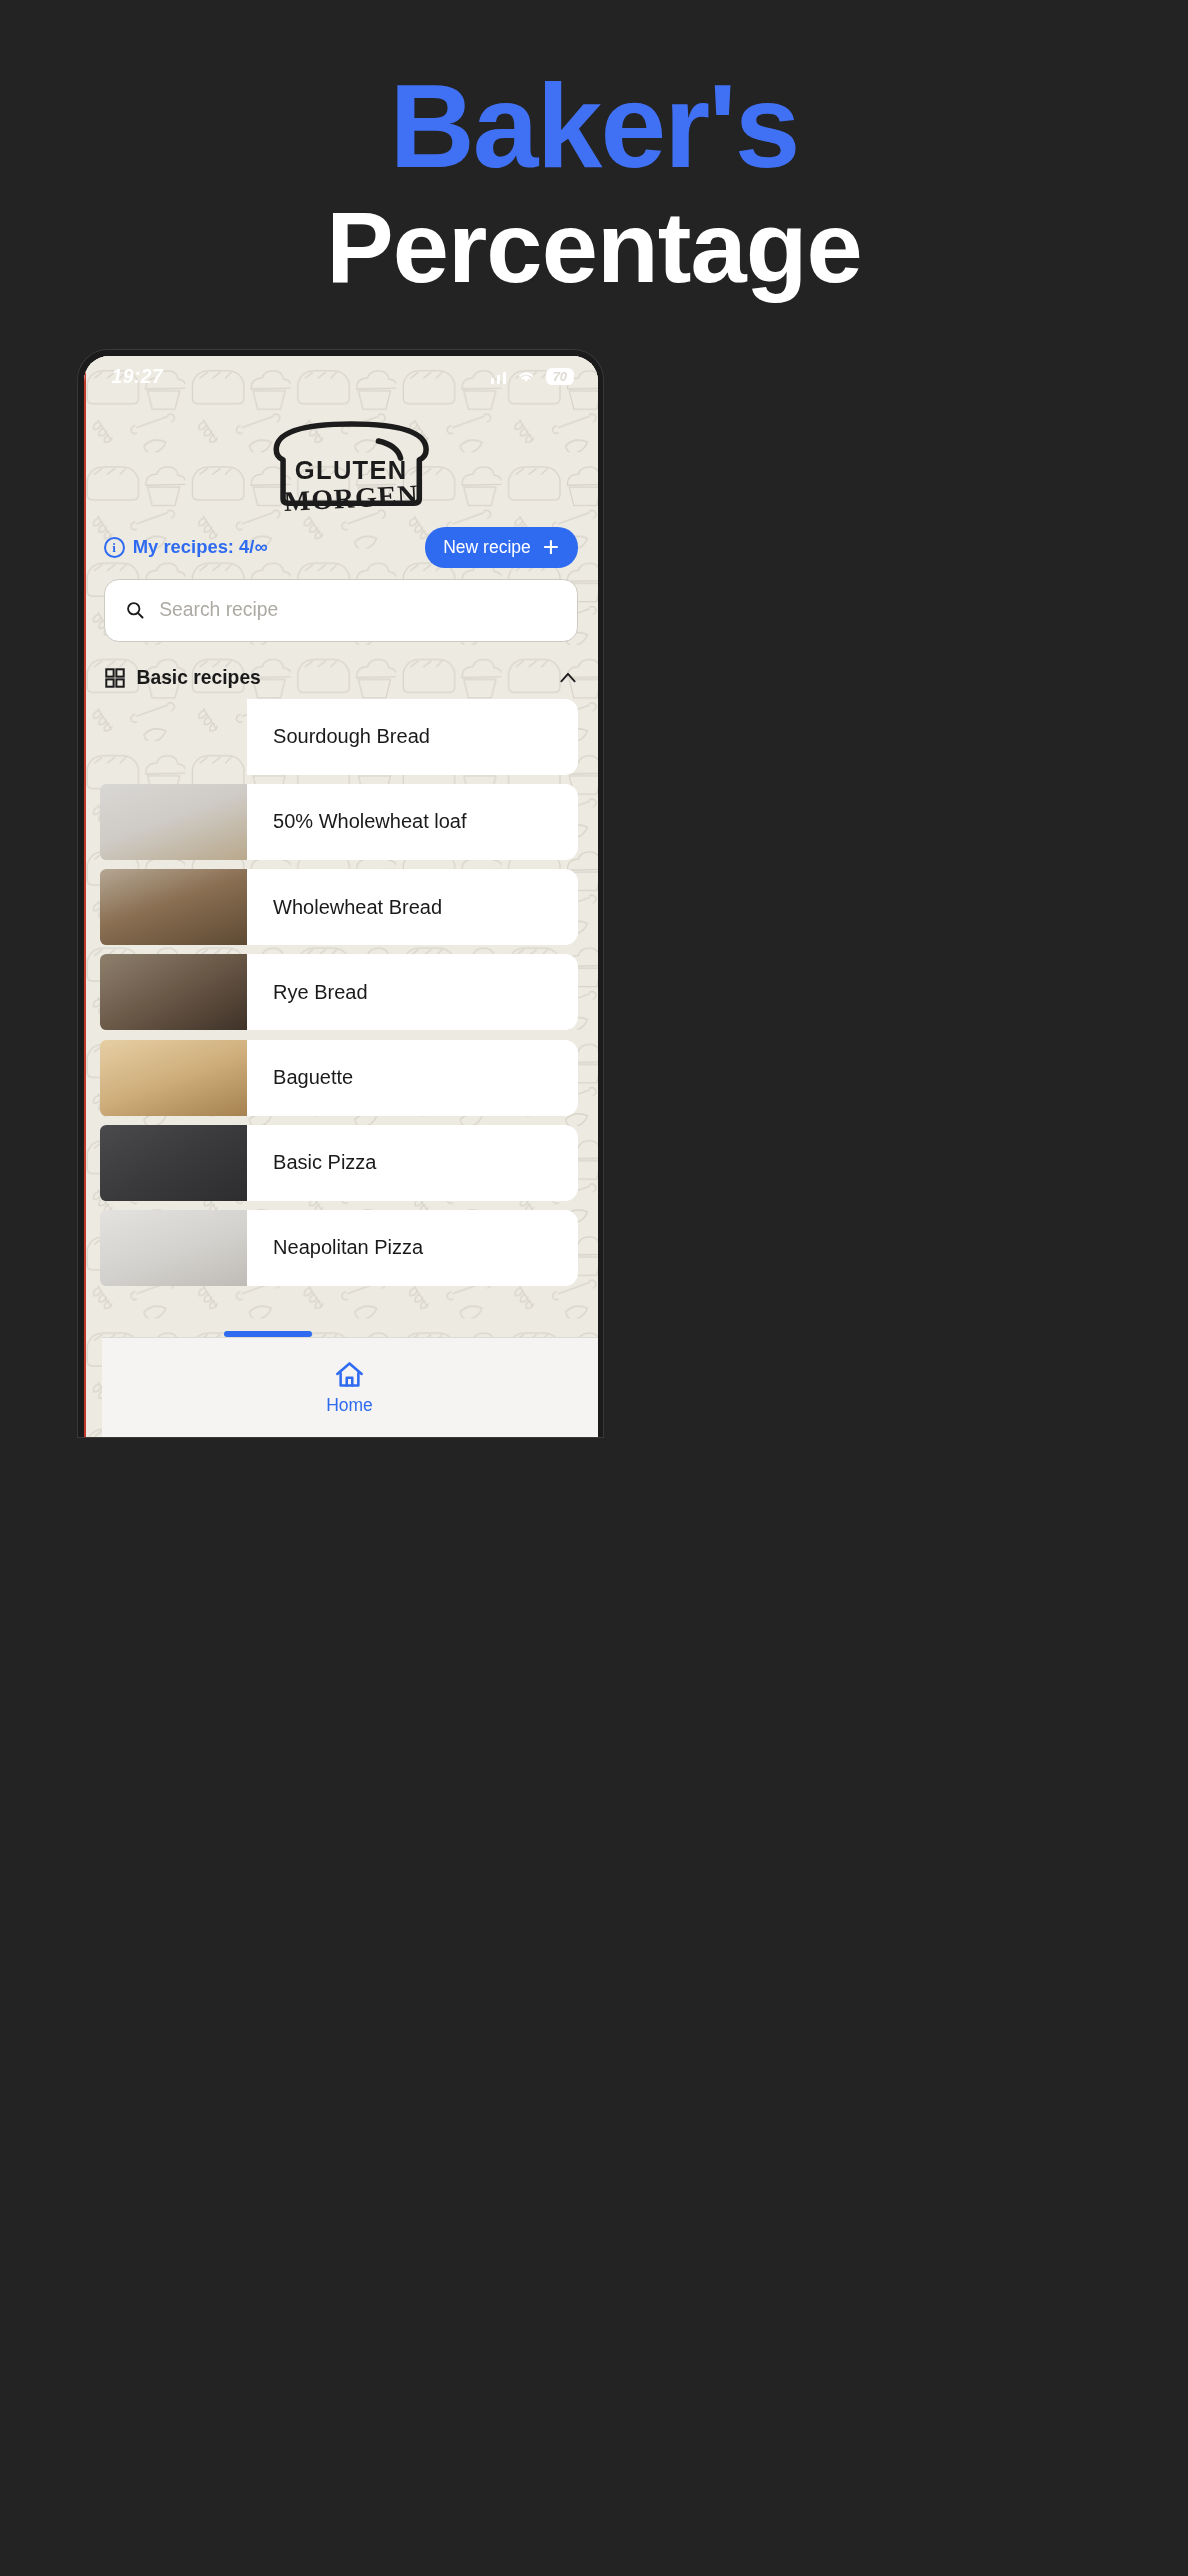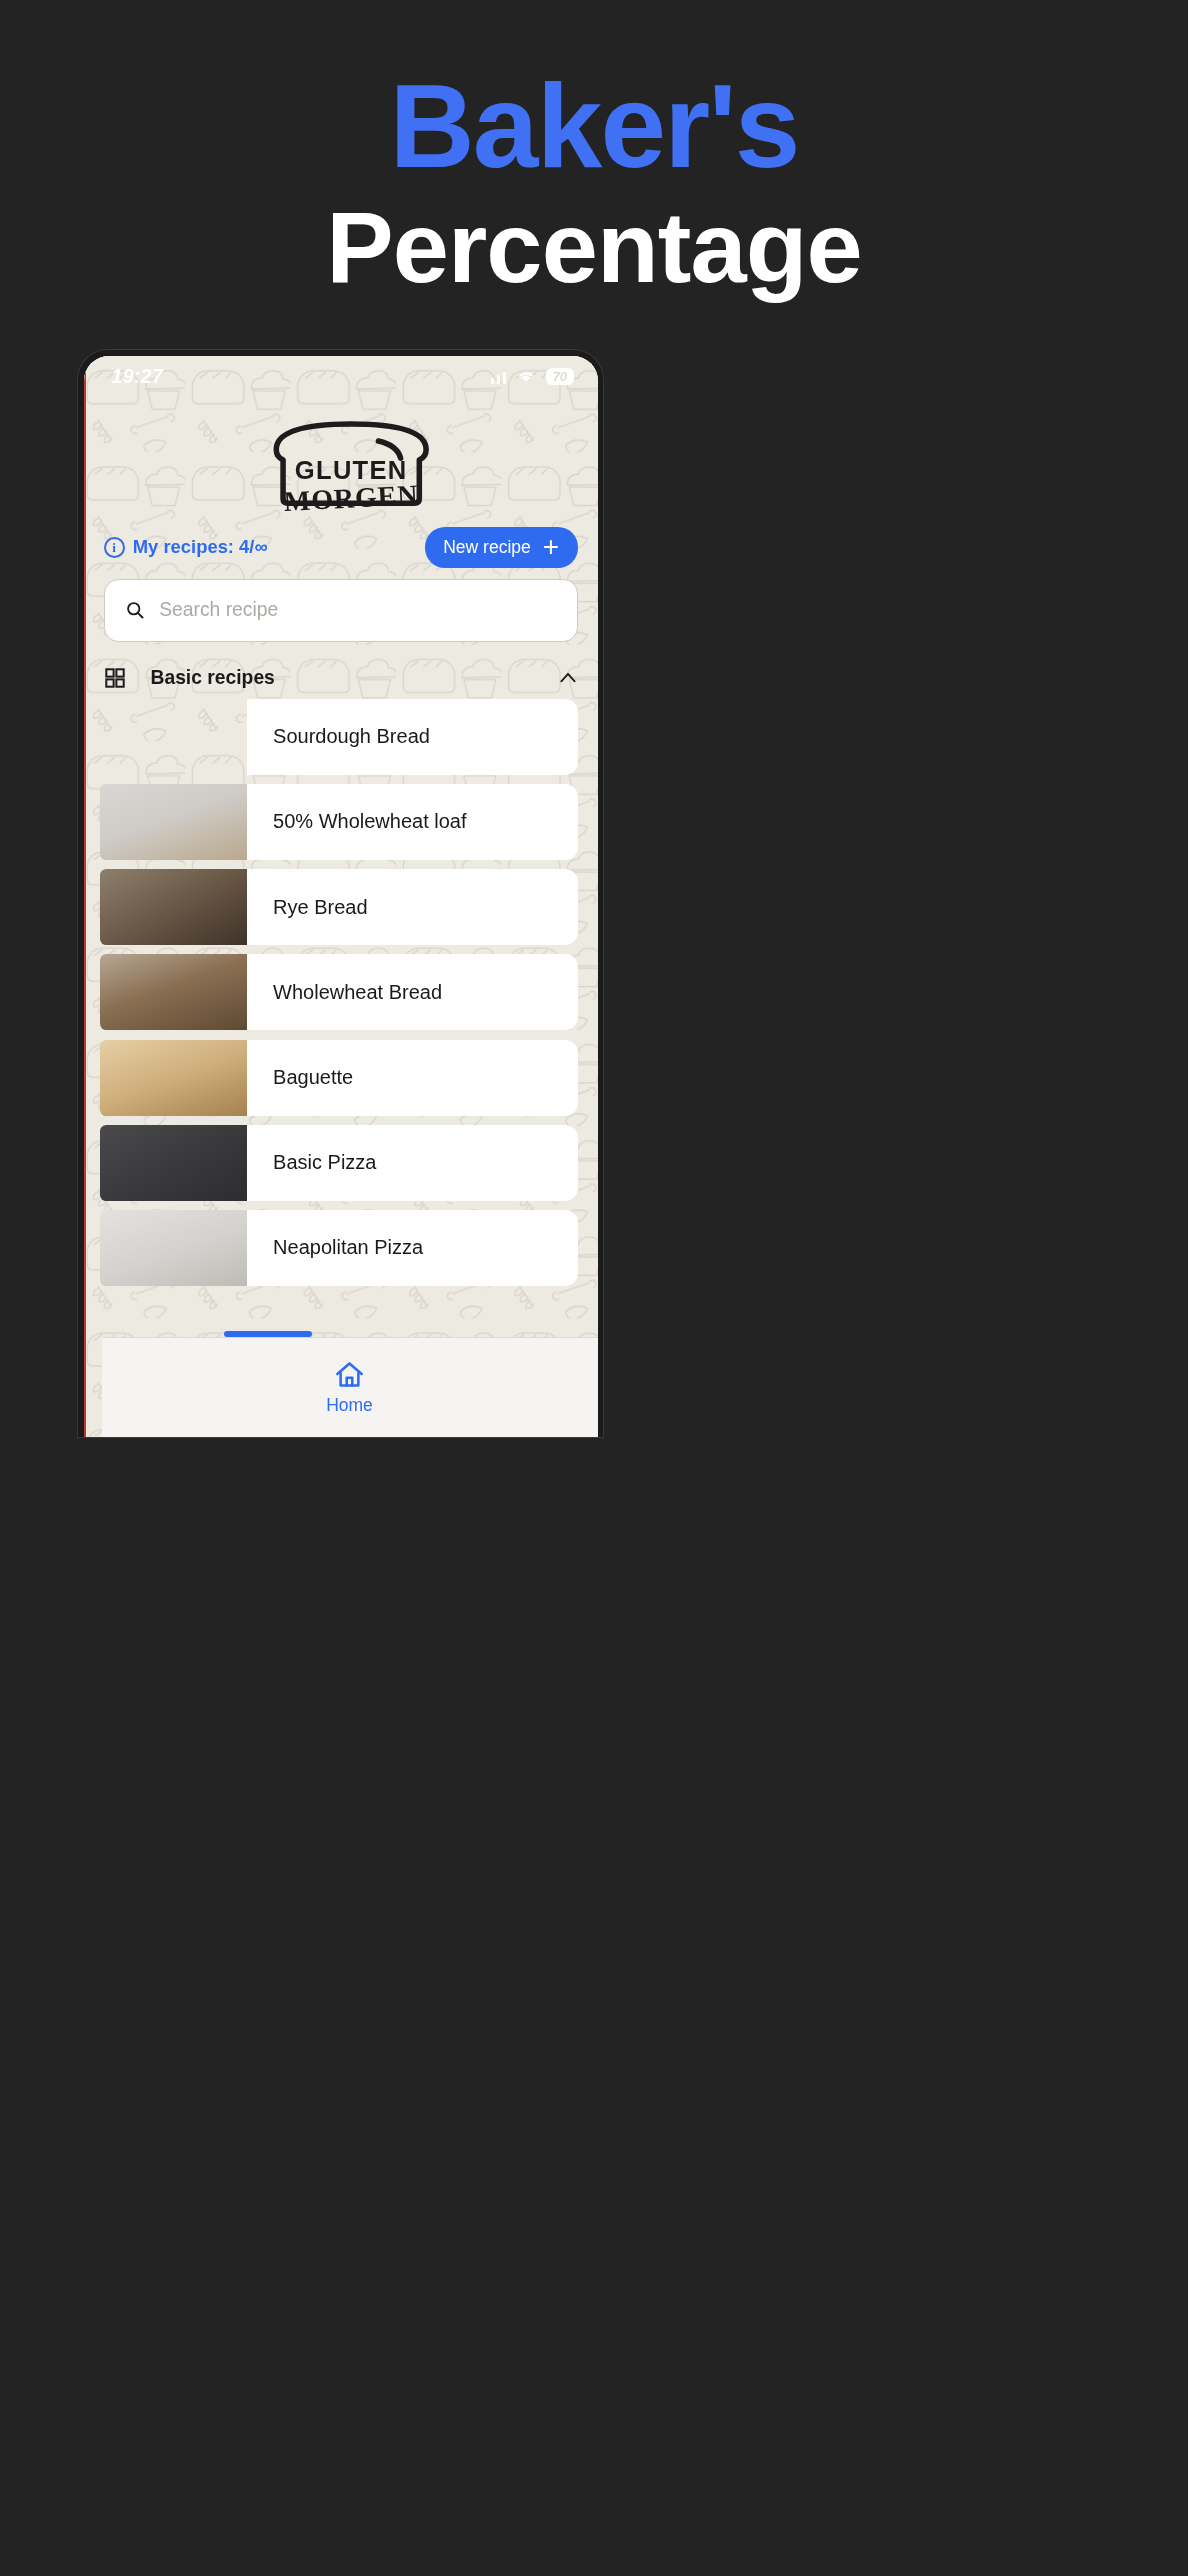--- a/index.html
+++ b/index.html
@@ -165,21 +165,21 @@
   }
   .search-input::placeholder { color:#adaaa4; }
 
   
   .section-header {
     position:relative; z-index:5;
     display:flex; align-items:center;
     padding:0 20px;
     margin-top:18.4px;
     height:35px;
-    gap:25px;
+    gap:11px;
   }
   .grid-icon { width:22px; height:22px; flex:none; }
   .section-title { font-size:19.3px; font-weight:bold; color:#1a1a1a; flex:1; }
   .chevron-up { width:20px; height:20px; flex:none; }
 
   
   .recipe-list {
     position:relative; z-index:5;
     margin-top:3.7px;
     padding-bottom:3.7px;
@@ -350,29 +350,29 @@
             <span class="recipe-label">Sourdough Bread</span>
           </div>
         </div>
         <div class="recipe-item">
           <div class="recipe-thumb t-50whole" aria-label="sliced-wholewheat-loaf-on-board"></div>
           <div class="recipe-label-box">
             <span class="recipe-label">50% Wholewheat loaf</span>
           </div>
         </div>
         <div class="recipe-item">
+          <div class="recipe-thumb t-whole" aria-label="dark-wholewheat-loaf-halves"></div>
+          <div class="recipe-label-box">
+            <span class="recipe-label">Wholewheat Bread</span>
+          </div>
+        </div>
+        <div class="recipe-item">
           <div class="recipe-thumb t-rye" aria-label="rye-bread-slices-rustic"></div>
           <div class="recipe-label-box">
             <span class="recipe-label">Rye Bread</span>
-          </div>
-        </div>
-        <div class="recipe-item">
-          <div class="recipe-thumb t-whole" aria-label="dark-wholewheat-loaf-halves"></div>
-          <div class="recipe-label-box">
-            <span class="recipe-label">Wholewheat Bread</span>
           </div>
         </div>
         <div class="recipe-item">
           <div class="recipe-thumb t-baguette" aria-label="row-of-baguettes"></div>
           <div class="recipe-label-box">
             <span class="recipe-label">Baguette</span>
           </div>
         </div>
         <div class="recipe-item">
           <div class="recipe-thumb t-pizza" aria-label="margherita-pizza-on-peel"></div>

